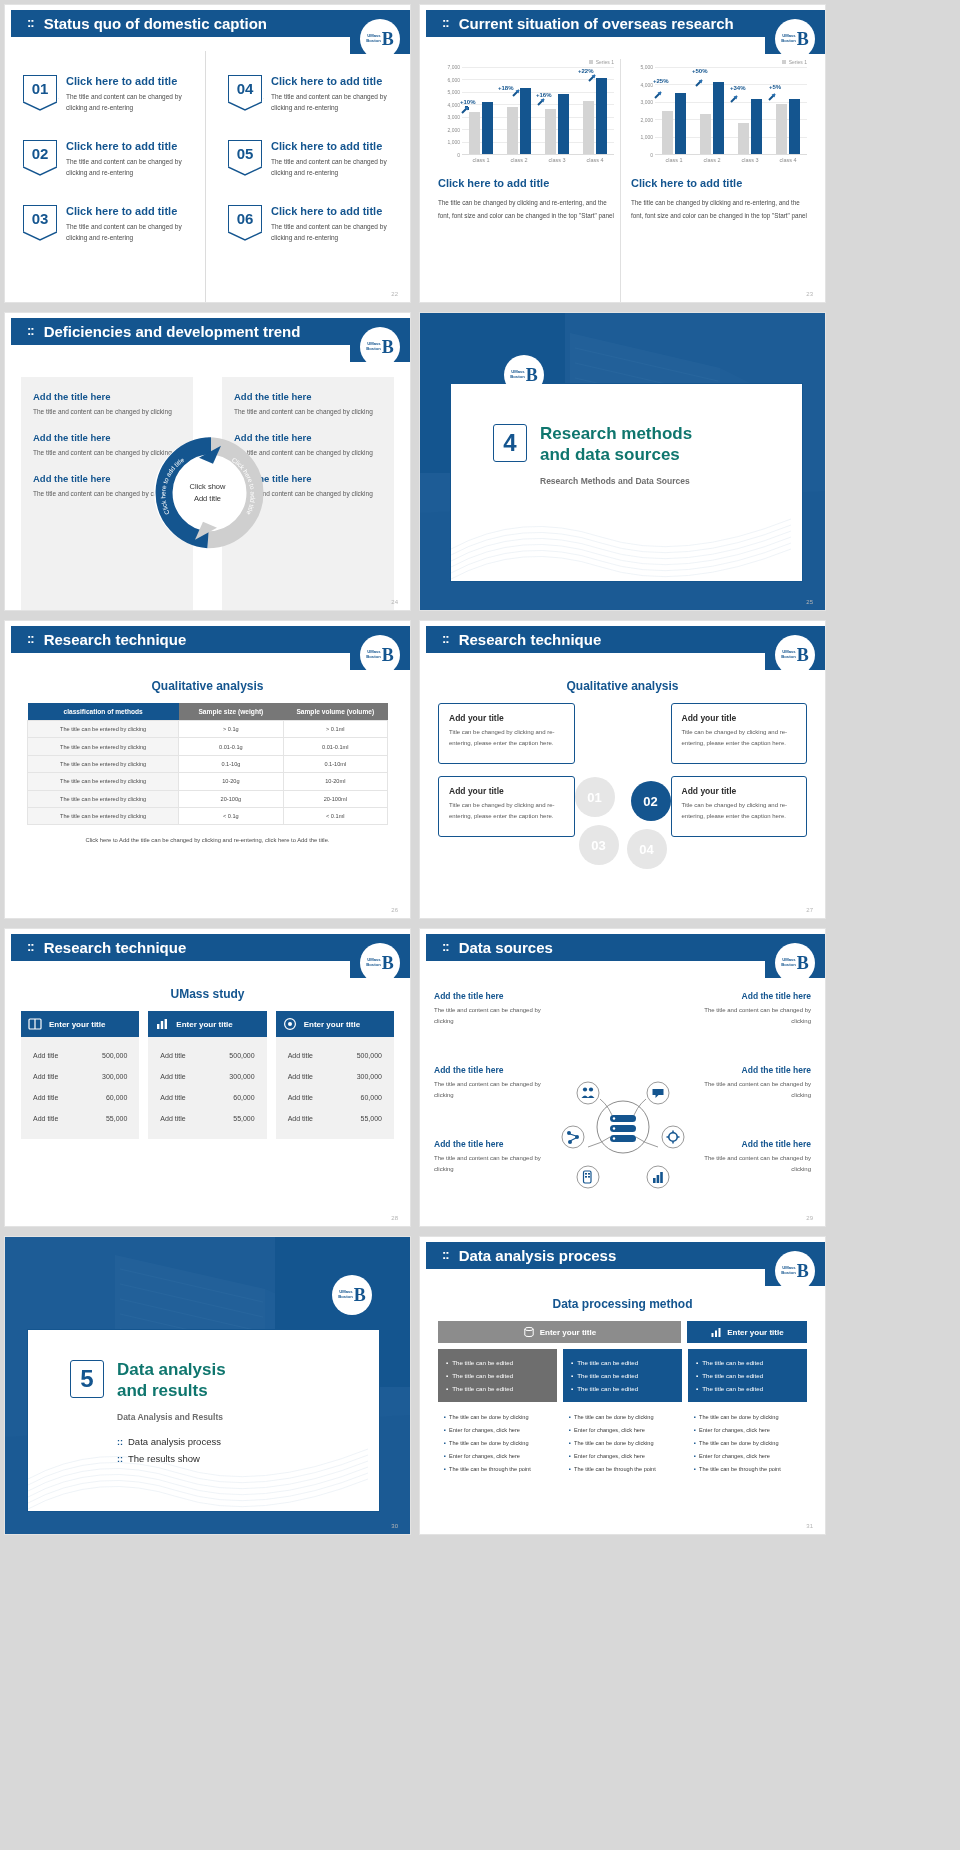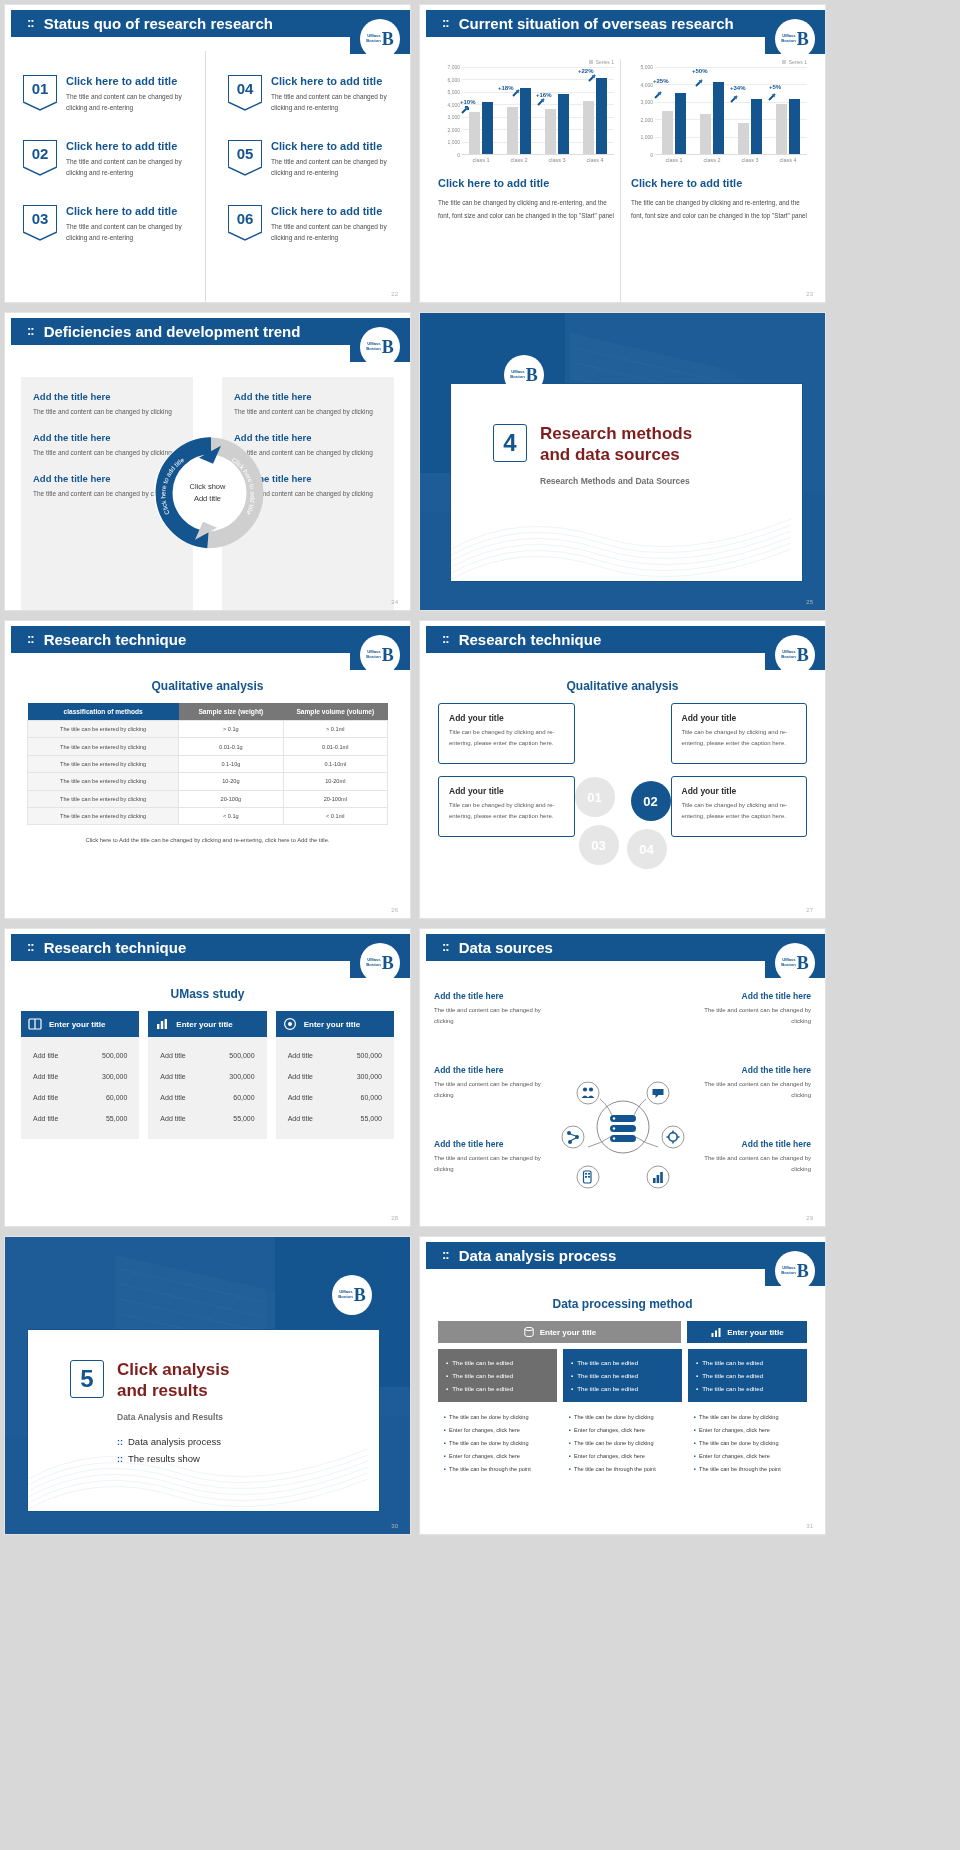--- a/index.html
+++ b/index.html
@@ -125,21 +125,21 @@
     background:#ffffff; border:1.2px solid #14558f;
     padding: 40px 0 0 42px; overflow:hidden;
   }
   .sec-wave{position:absolute;left:0;right:0;bottom:0;height:86px;opacity:.55;}
   .sec-row { display:flex; align-items:flex-start; position:relative; z-index:2;}
   .sec-num {
     width:34px; height:38px; border:1.6px solid #14558f; border-radius:3px;
     display:flex; align-items:center; justify-content:center;
     color:#14558f; font-size:24px; font-weight:bold; margin-right:13px;
   }
-  .sec-h { font-size:17px; color:#7f1d1d; font-weight:bold; line-height:1.22; }
+  .sec-h { font-size:17px; color:#0f766e; font-weight:bold; line-height:1.22; }
   .sec-sub { font-size:8.5px; color:#6f6f6f; font-weight:bold; margin: 11px 0 0 47px; position:relative; z-index:2;}
   .sec-li { margin: 14px 0 0 47px; position:relative; z-index:2;}
   .sec-li div { font-size:9.5px; color:#2d2d2d; margin-bottom:6px; }
   .sec-li .d { color:#14558f; font-weight:bold; font-size:9px; margin-right:5px;}
 
   
   .s26-body{ position:absolute; left:0; top:48px; right:0; bottom:0; padding: 10px 22px 0 22px;}
   .ctitle { text-align:center; font-size:12px; color:#14558f; font-weight:bold; margin-bottom: 10px;}
   table.q { width:100%; border-collapse:collapse; }
   table.q th { font-size:6.6px; color:#fff; font-weight:bold; padding:5px 2px; text-align:center;}
@@ -194,21 +194,21 @@
 </style>
 </head>
 <body>
 
 <div class="grid">
 
   <div class="slide">
     <div class="tbar-notch"></div>
     <div class="tbar">
       <span class="dots">::</span>
-      <span class="ttl">Status quo of research research</span>
+      <span class="ttl">Status quo of domestic caption</span>
     </div>
     <div class="logo">
       <div class="lg-txt"><span>UMass</span><br><span>Boston</span></div>
       <div class="lg-b">B</div>
     </div>
 
     <div class="s22-body">
       <div class="s22-col">
         <div class="s22-item">
           <div class="badge">
@@ -913,21 +913,21 @@
               <path d="M0 66 Q 70 28 150 54 T 340 36"></path>
             <path d="M0 72 Q 70 34 150 60 T 340 42"></path>
               <path d="M0 78 Q 70 40 150 66 T 340 48"></path>
             <path d="M0 84 Q 70 46 150 72 T 340 54"></path>
               <path d="M0 54 Q 70 16 150 42 T 340 24"></path>
           </g>
         </svg>
         <div class="sec-row">
           <div class="sec-num">5</div>
           <div>
-            <div class="sec-h">Click analysis</div>
+            <div class="sec-h">Data analysis</div>
             <div class="sec-h">and results</div>
           </div>
         </div>
         <div class="sec-sub">Data Analysis and Results</div>
         <div class="sec-li">
           <div><span class="d">::</span><span>Data analysis process</span></div>
           <div><span class="d">::</span><span>The results show</span></div>
         </div>
       </div>
     </div>

